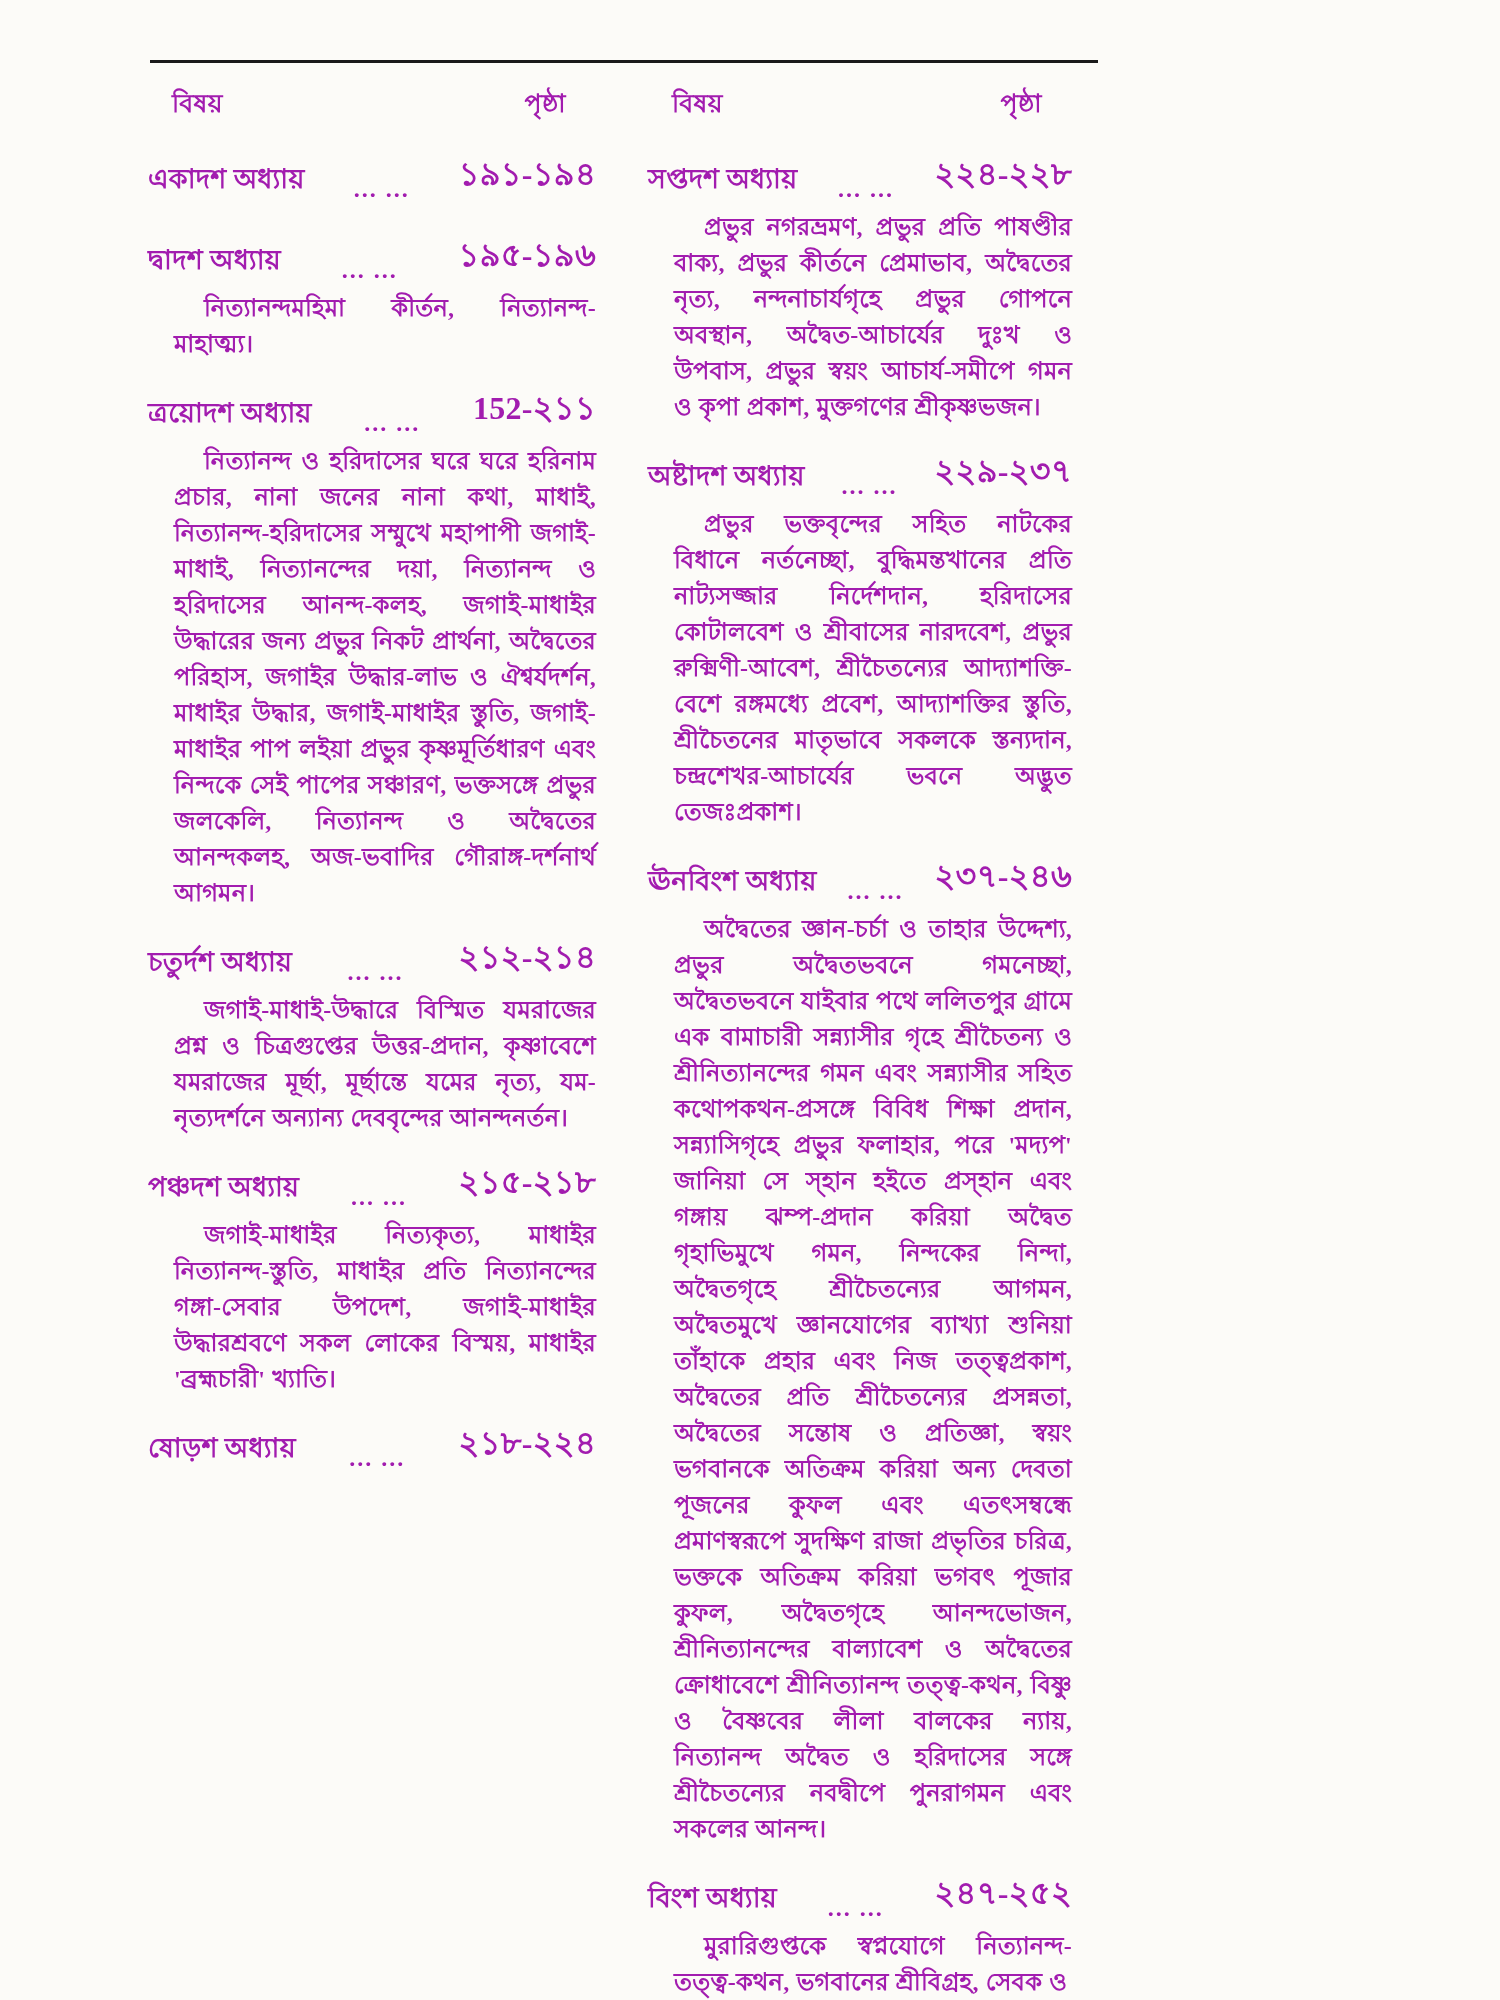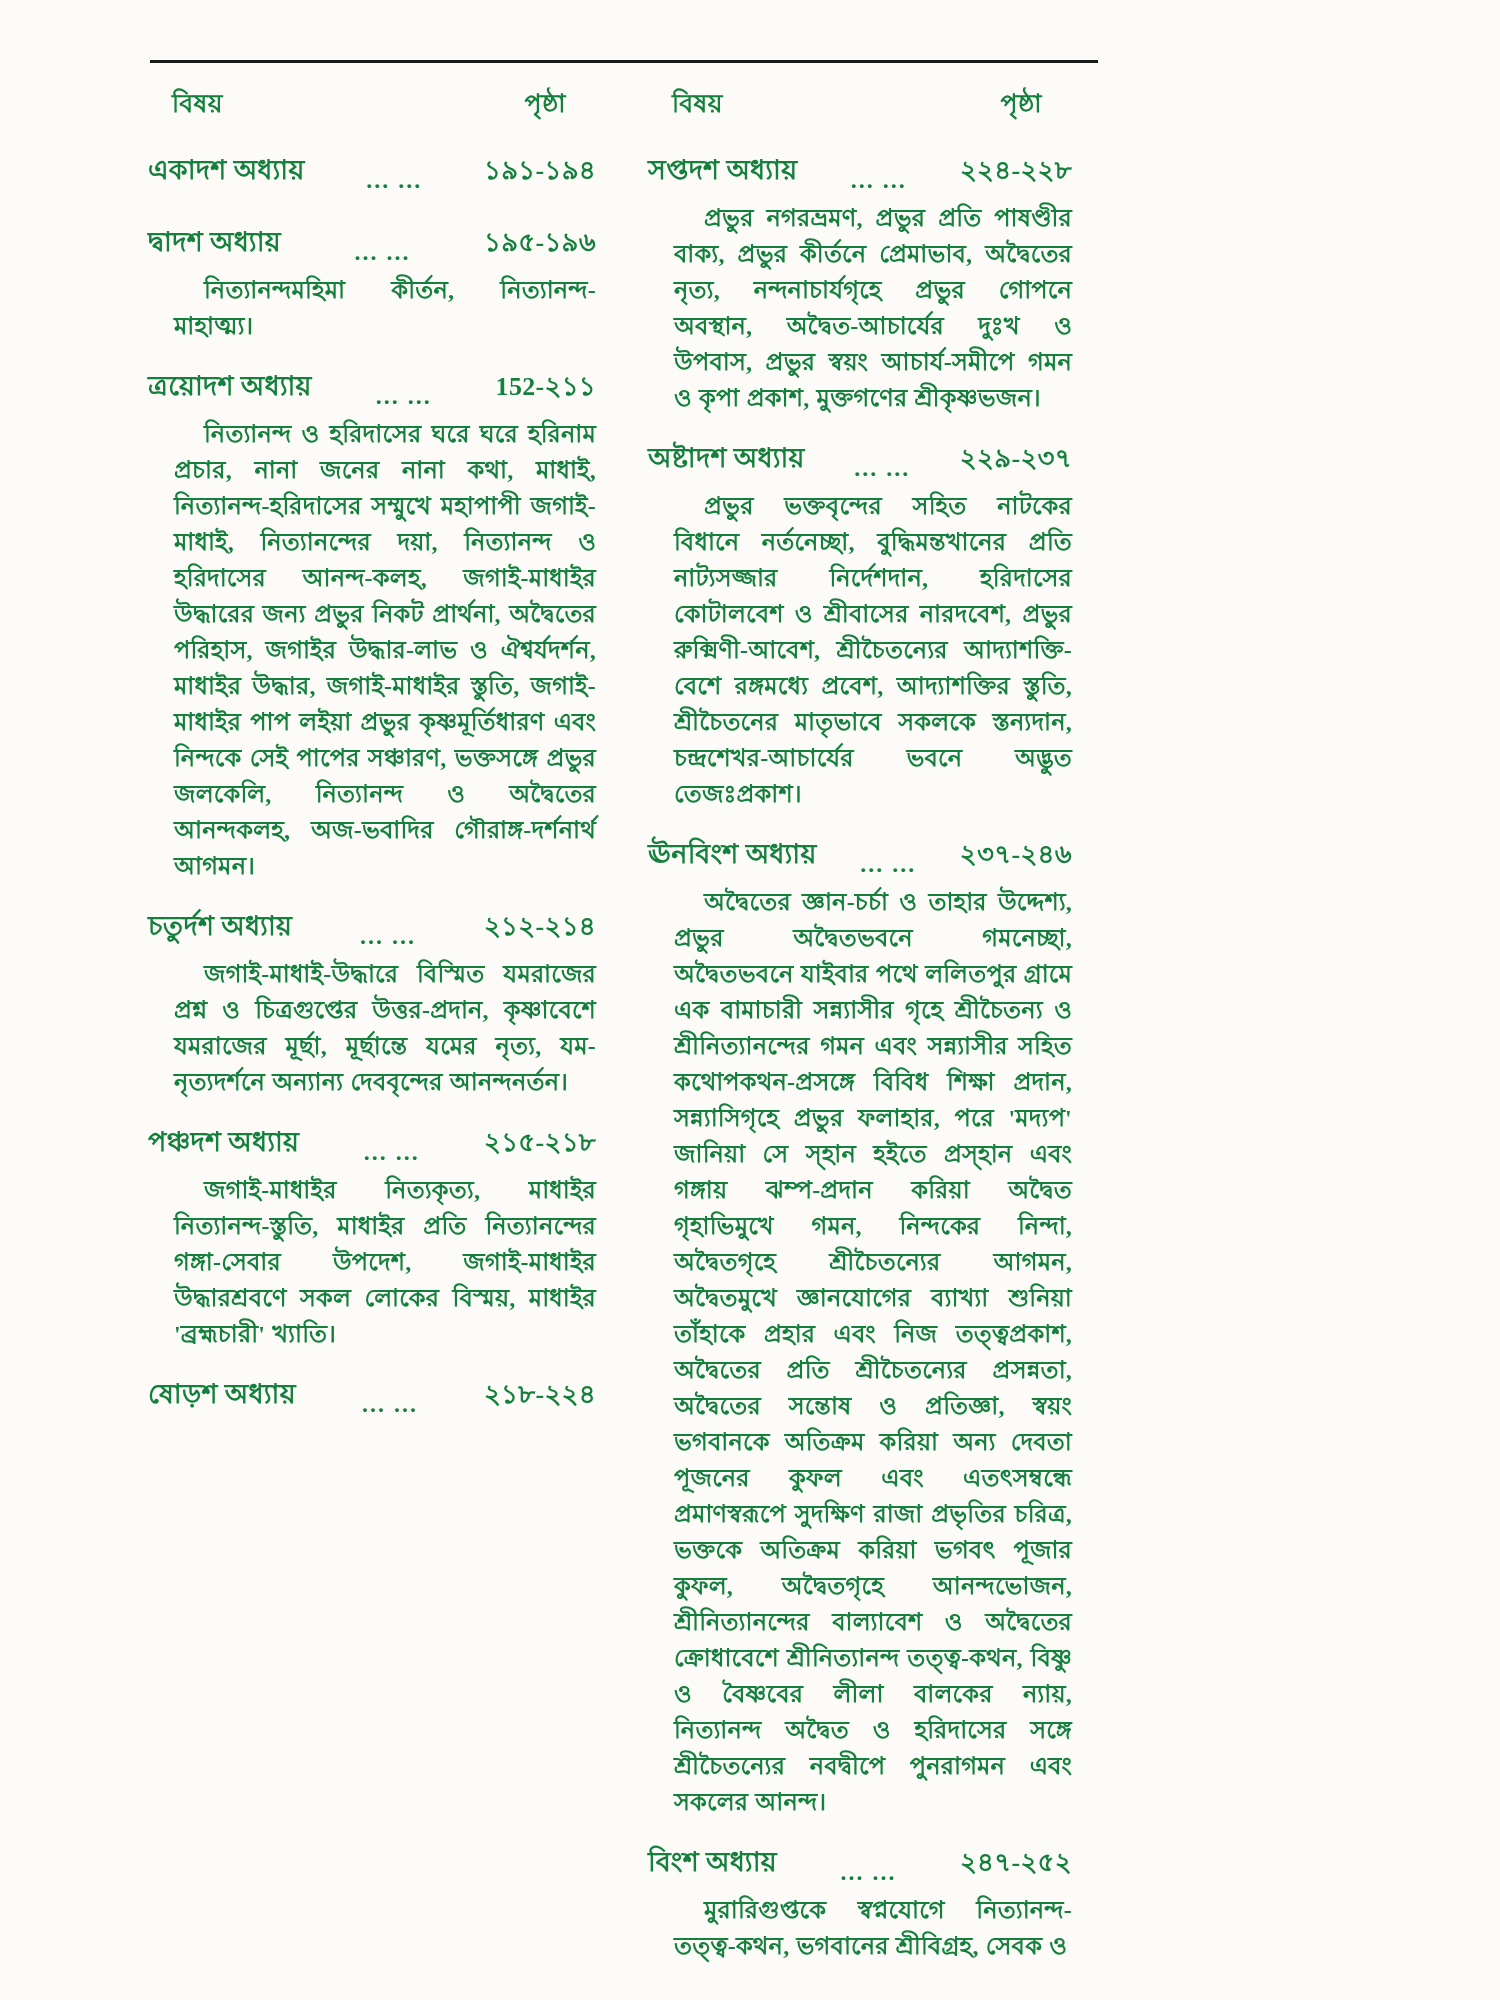--- a/index.html
+++ b/index.html
@@ -7,21 +7,21 @@
     padding: 0;
     background: #f6f5f2;
     font-family: "Liberation Serif", "DejaVu Serif", serif;
   }
   .page {
     position: relative;
     width: 1500px;
     height: 2000px;
     margin: 0 auto;
     background: #fcfbf8;
-    color: #15803d;
+    color: #a21caf;
     overflow: hidden;
     box-sizing: border-box;
   }
   .top-rule {
     position: absolute;
     left: 150px;
     top: 60px;
     width: 948px;
     height: 3px;
     background: #1a1a1a;
@@ -60,21 +60,21 @@
   .entry-head .title { white-space: nowrap; }
   .entry-head .dots {
     flex: 1;
     text-align: center;
     font-size: 24px;
     letter-spacing: 2px;
     overflow: hidden;
     padding: 0 8px;
     white-space: nowrap;
   }
-  .entry-head .pages { white-space: nowrap; font-size: 26px; }
+  .entry-head .pages { white-space: nowrap; font-size: 32px; }
   .entry-body {
     margin: 0 0 0 4px;
     padding-left: 22px;
     text-indent: 30px;
     font-size: 24px;
     font-weight: 700;
     line-height: 36px;
     text-align: justify;
     letter-spacing: 0.2px;
     word-spacing: 1px;

